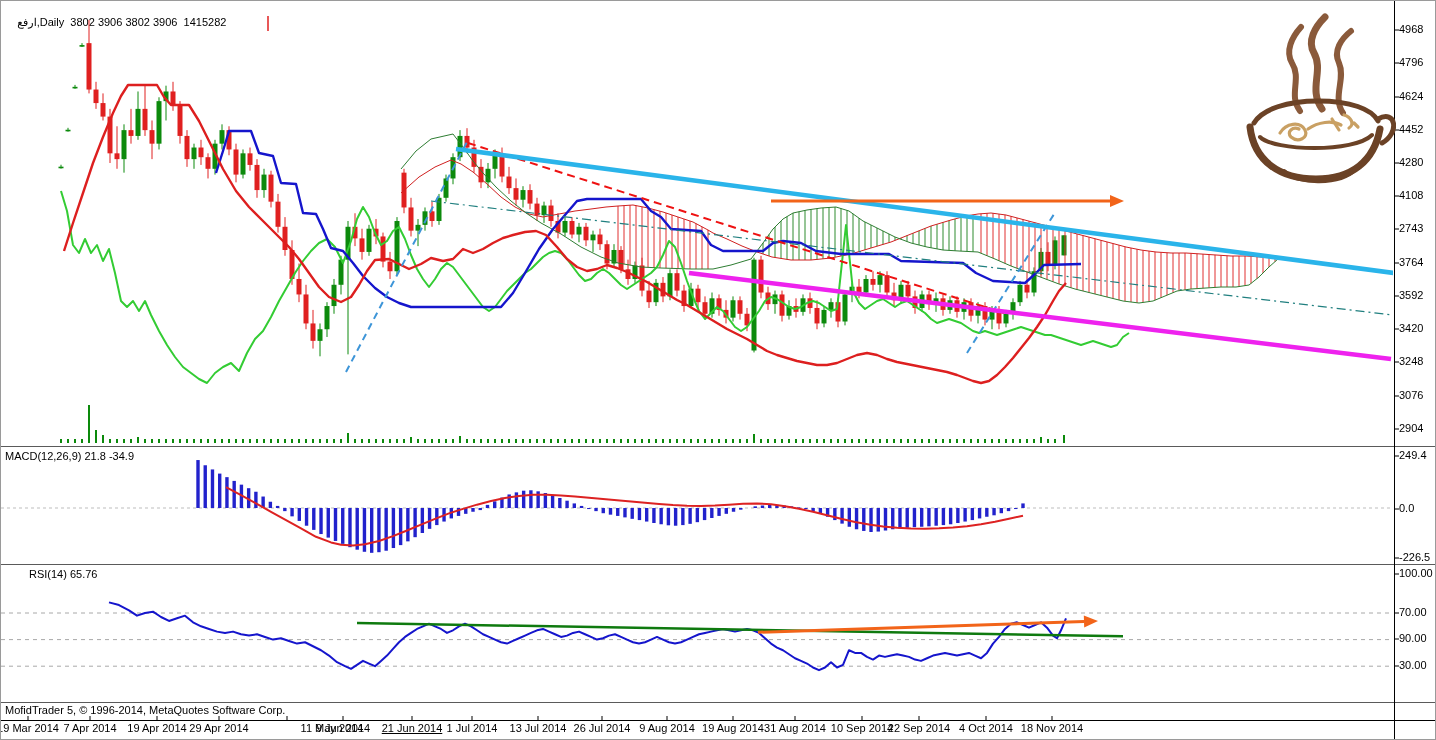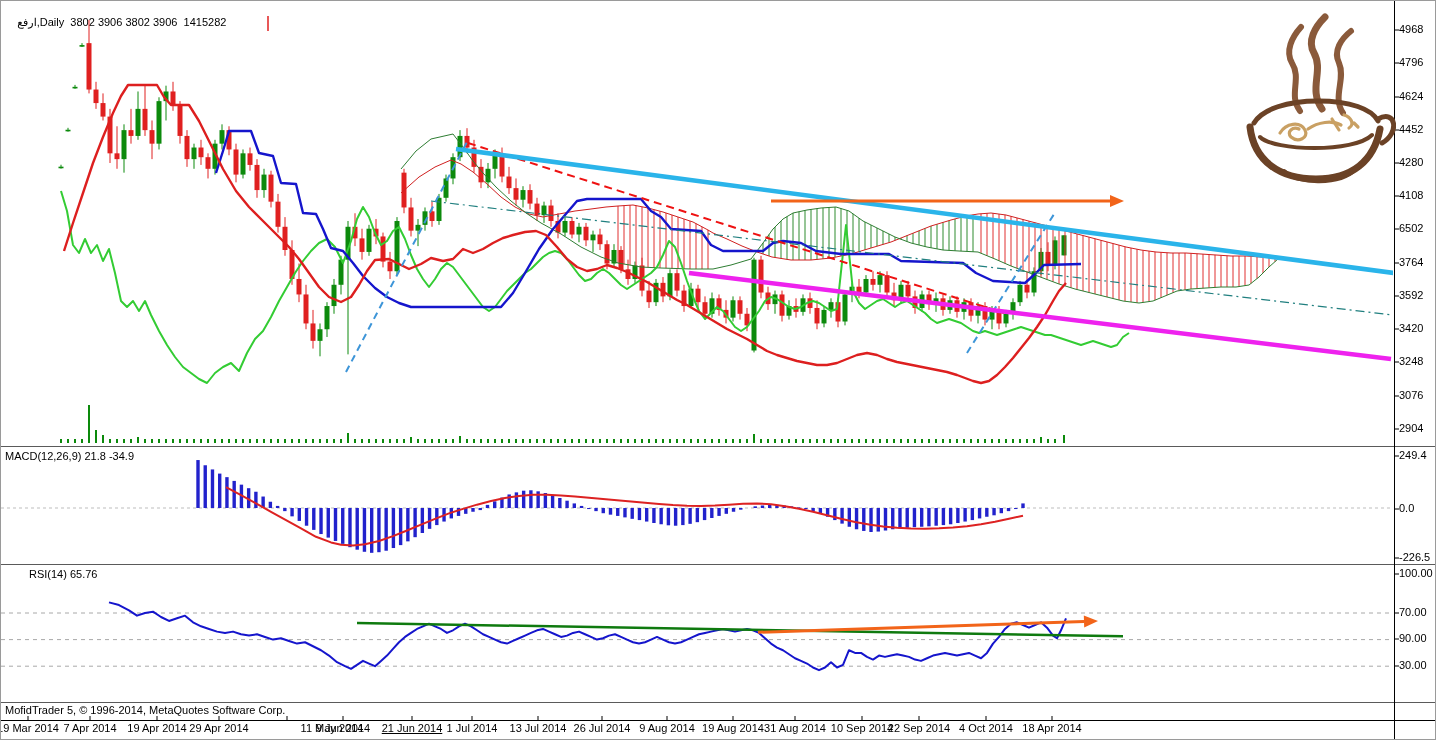--- a/index.html
+++ b/index.html
@@ -793,21 +793,21 @@
         <path d="M88,108 l7,11 M100,104 c7,2 11,9 5,13 M110,112 l4,4"></path>
       </g>
     </svg>
   </div>
 <div class="yticklbl" style="top: 22px;">4968</div>
     <div class="yticklbl" style="top: 55px;">4796</div>
     <div class="yticklbl" style="top: 89px;">4624</div>
     <div class="yticklbl" style="top: 122px;">4452</div>
     <div class="yticklbl" style="top: 155px;">4280</div>
     <div class="yticklbl" style="top: 188px;">4108</div>
-    <div class="yticklbl" style="top: 221px;">6502</div>
+    <div class="yticklbl" style="top: 221px;">2743</div>
     <div class="yticklbl" style="top: 255px;">3764</div>
     <div class="yticklbl" style="top: 288px;">3592</div>
     <div class="yticklbl" style="top: 321px;">3420</div>
     <div class="yticklbl" style="top: 354px;">3248</div>
     <div class="yticklbl" style="top: 388px;">3076</div>
     <div class="yticklbl" style="top: 421px;">2904</div>
     <div class="yticklbl" style="top: 448px;">249.4</div>
     <div class="yticklbl" style="top: 501px;">0.0</div>
     <div class="yticklbl" style="top: 550px;">-226.5</div>
     <div class="yticklbl" style="top: 566px;">100.00</div>
@@ -823,14 +823,14 @@
     <div class="xticklbl" style="left: 371px; text-decoration: underline;">21 Jun 2014</div>
     <div class="xticklbl" style="left: 431px;">1 Jul 2014</div>
     <div class="xticklbl" style="left: 497px;">13 Jul 2014</div>
     <div class="xticklbl" style="left: 561px;">26 Jul 2014</div>
     <div class="xticklbl" style="left: 626px;">9 Aug 2014</div>
     <div class="xticklbl" style="left: 692px;">19 Aug 2014</div>
     <div class="xticklbl" style="left: 754px;">31 Aug 2014</div>
     <div class="xticklbl" style="left: 821px;">10 Sep 2014</div>
     <div class="xticklbl" style="left: 878px;">22 Sep 2014</div>
     <div class="xticklbl" style="left: 945px;">4 Oct 2014</div>
-    <div class="xticklbl" style="left: 1011px;">18 Apr 2014</div>
+    <div class="xticklbl" style="left: 1011px;">18 Nov 2014</div>
   </div>
 
 </body></html>

